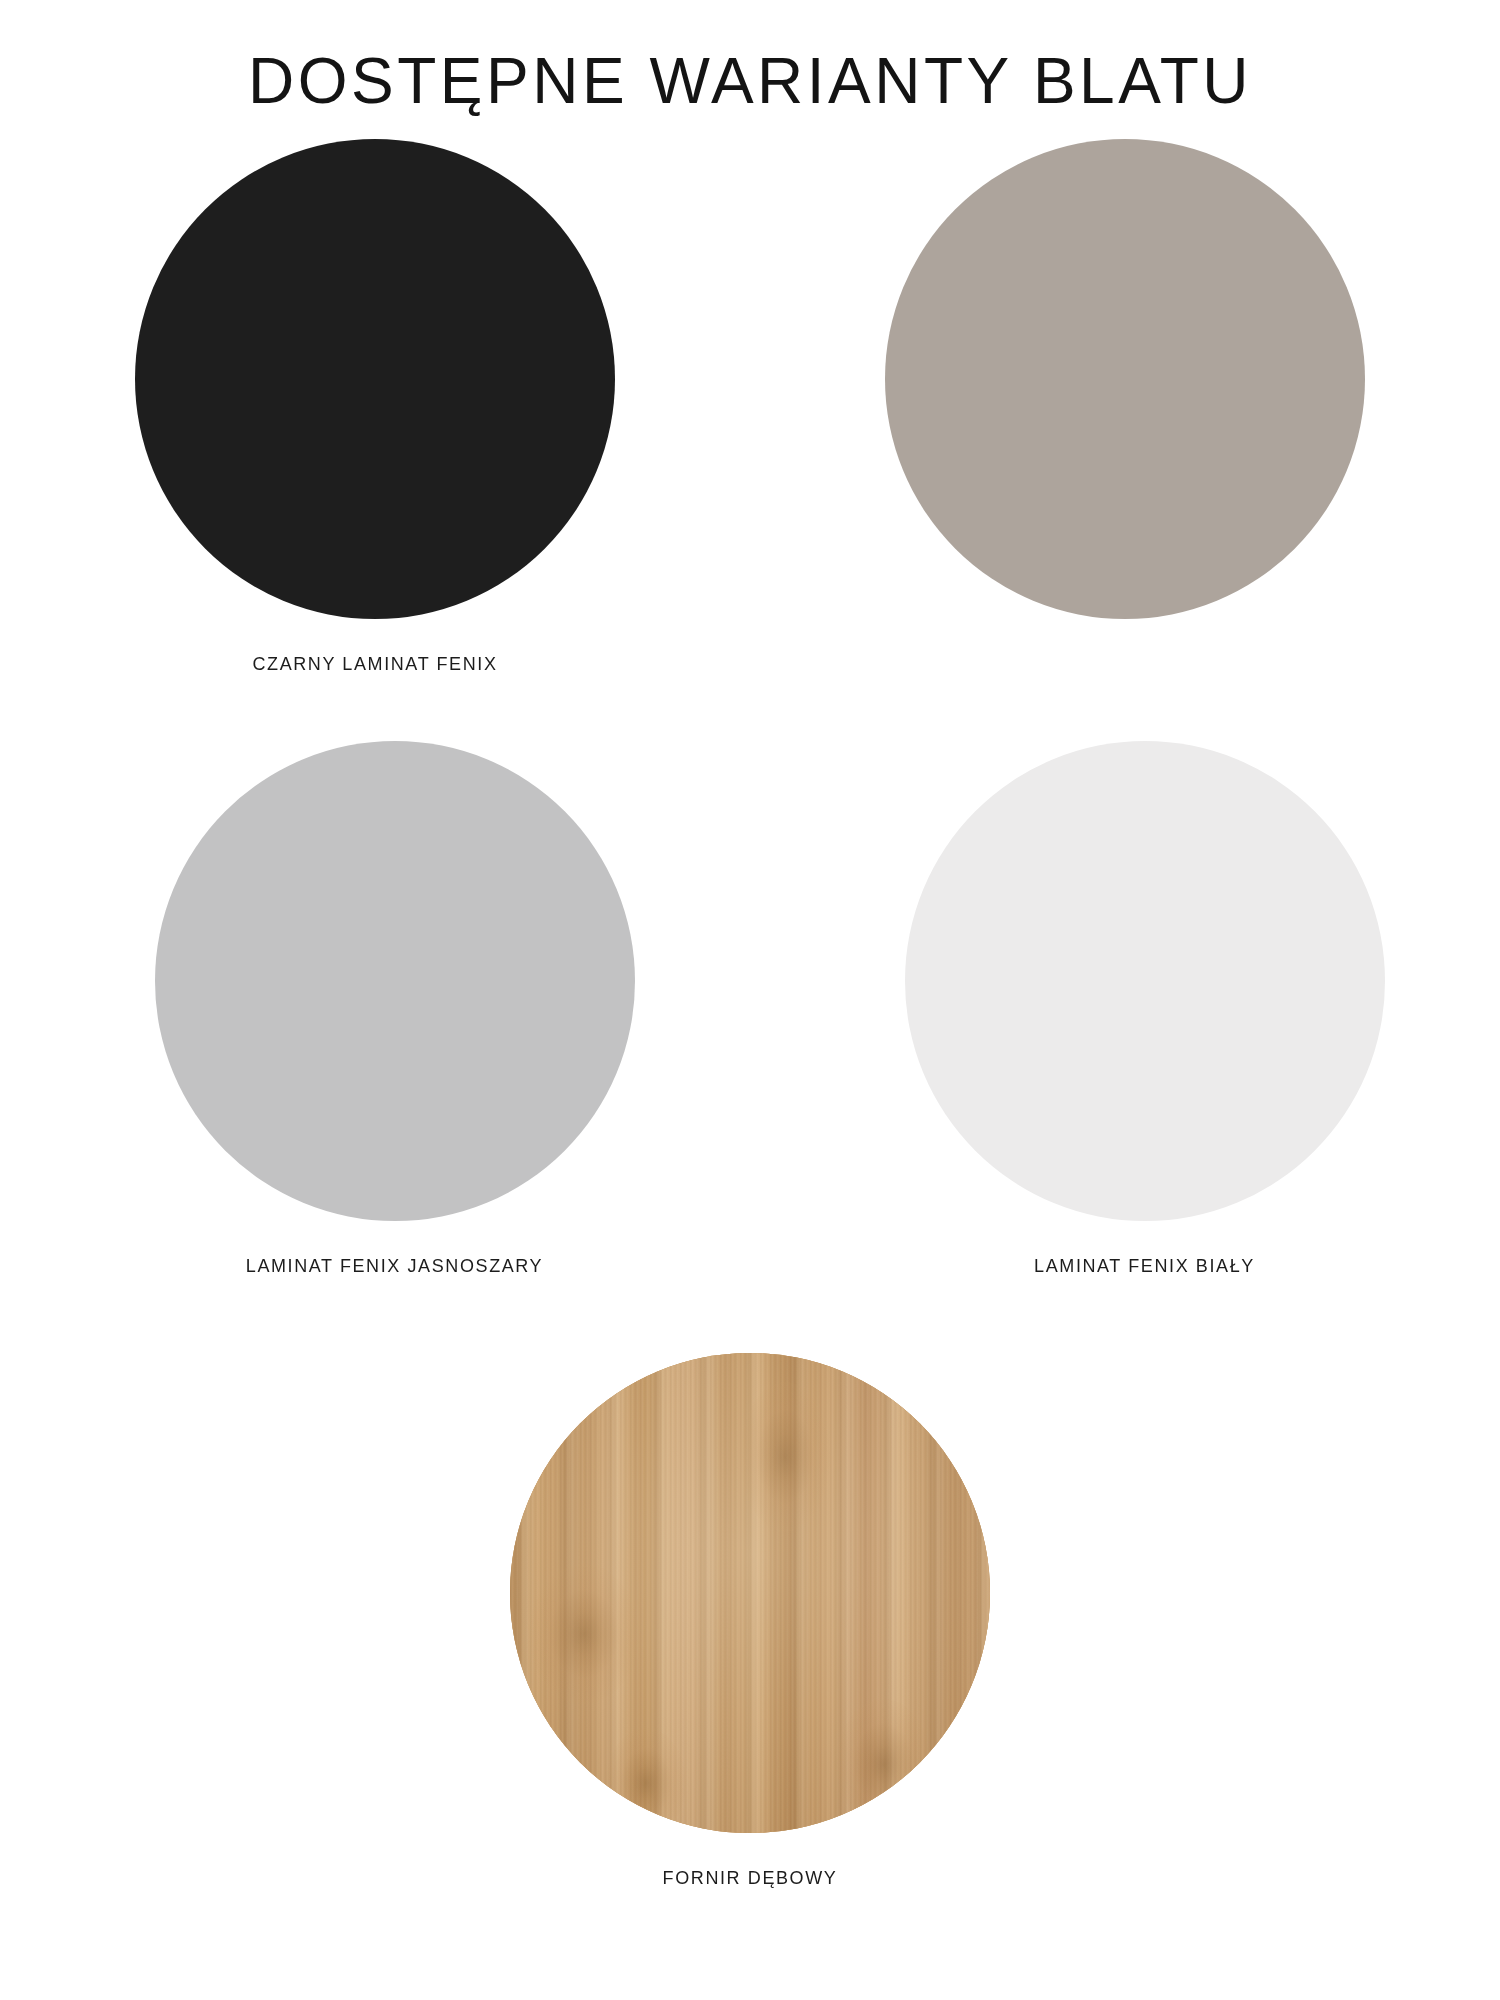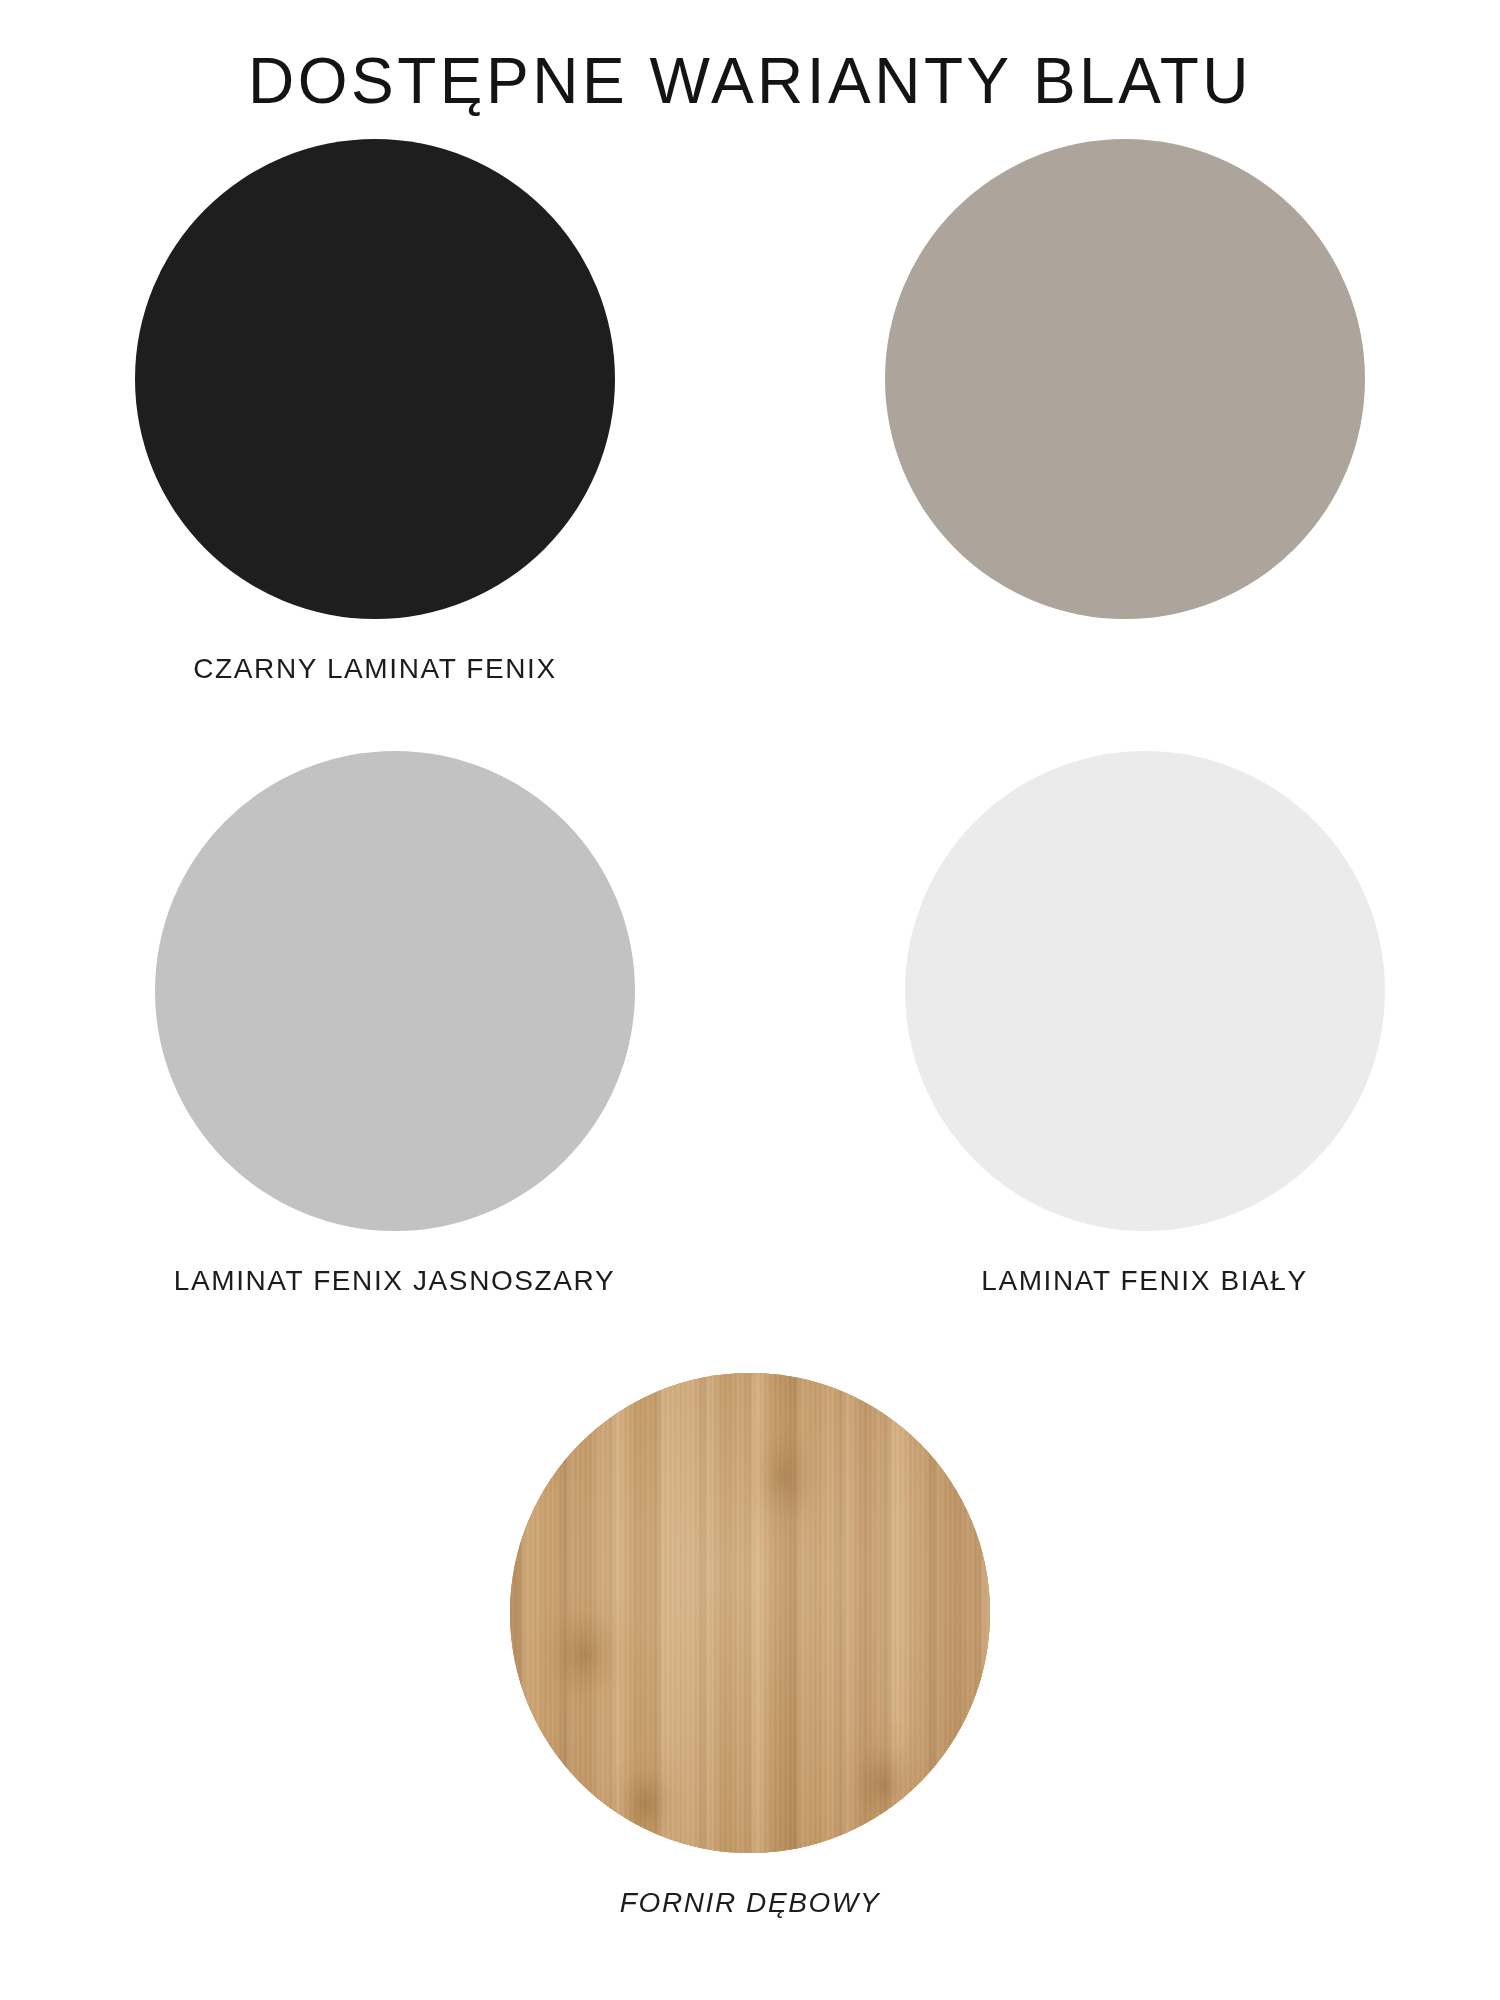--- a/index.html
+++ b/index.html
@@ -56,36 +56,35 @@
   .swatch {
     width: 750px;
     display: flex;
     flex-direction: column;
     align-items: center;
   }
 
   .swatch.full-row {
     grid-column: 1 / span 2;
     width: 1500px;
-    font-style: italic;
   }
 
   .swatch-circle {
     width: 480px;
     height: 480px;
     border-radius: 50%;
     background: #cccccc;
     position: relative;
     overflow: hidden;
     flex: none;
   }
 
   .swatch-label {
     margin-top: 36px;
-    font-size: 28px;
+    font-size: 18px;
     font-weight: 300;
     letter-spacing: 1.6px;
     color: #1c1c1c;
     text-align: center;
     white-space: nowrap;
     line-height: 1;
   }
 
   
   .swatch.row1 { margin-bottom: 68px; }

